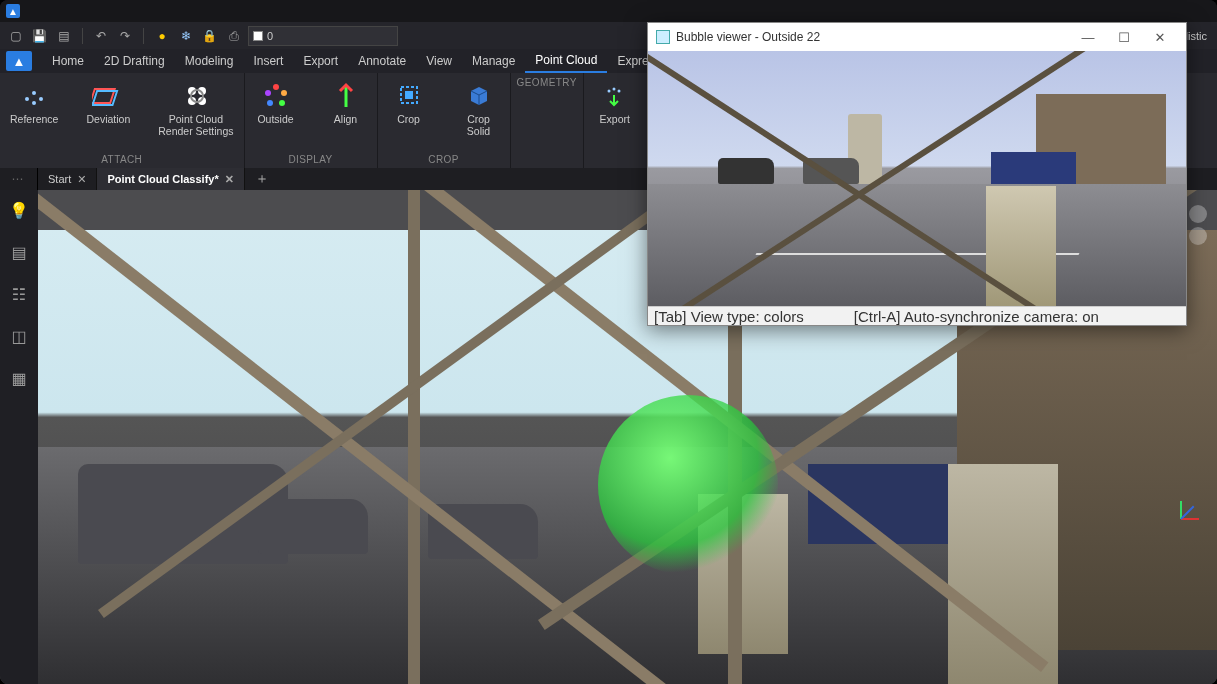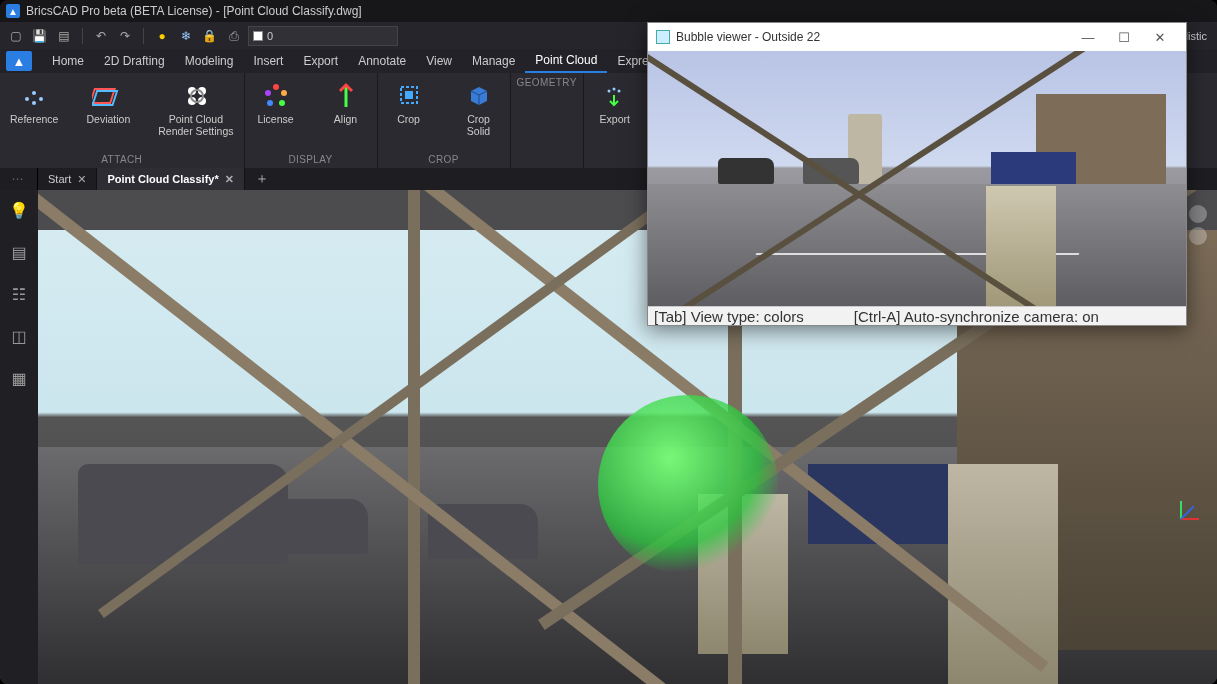--- a/index.html
+++ b/index.html
@@ -105,21 +105,20 @@
 
 svg { display:block; }
 </style>
 </head>
 <body>
 
 <div class="app-window">
 
   <div class="title-bar">
     <div class="logo">▲</div>
-    <span>BricsCAD Pro beta (BETA License) - [Point Cloud Classify.dwg]</span>
   </div>
 
   <div class="qat">
     <div class="qbtn">▢</div>
     <div class="qbtn">💾</div>
     <div class="qbtn">▤</div>
     <div class="sep"></div>
     <div class="qbtn">↶</div>
     <div class="qbtn">↷</div>
     <div class="sep"></div>
@@ -209,21 +208,21 @@
         <div class="rib-btn">
           <div class="ico">
               <svg width="32" height="32">
                 <circle cx="16" cy="8" r="3" fill="#f44"></circle>
                 <circle cx="24" cy="14" r="3" fill="#fa4"></circle>
                 <circle cx="22" cy="24" r="3" fill="#4f4"></circle>
                 <circle cx="10" cy="24" r="3" fill="#48f"></circle>
                 <circle cx="8" cy="14" r="3" fill="#a4f"></circle>
               </svg>
             </div>
-          <span>License</span>
+          <span>Outside</span>
         </div>
         <div class="rib-btn">
           <div class="ico">
               <svg width="32" height="32">
                 <line x1="16" y1="28" x2="16" y2="6" stroke="#4f4" stroke-width="3"></line>
                 <polyline points="10,12 16,6 22,12" fill="none" stroke="#f44" stroke-width="3"></polyline>
               </svg>
             </div>
           <span>Align</span>
         </div>

